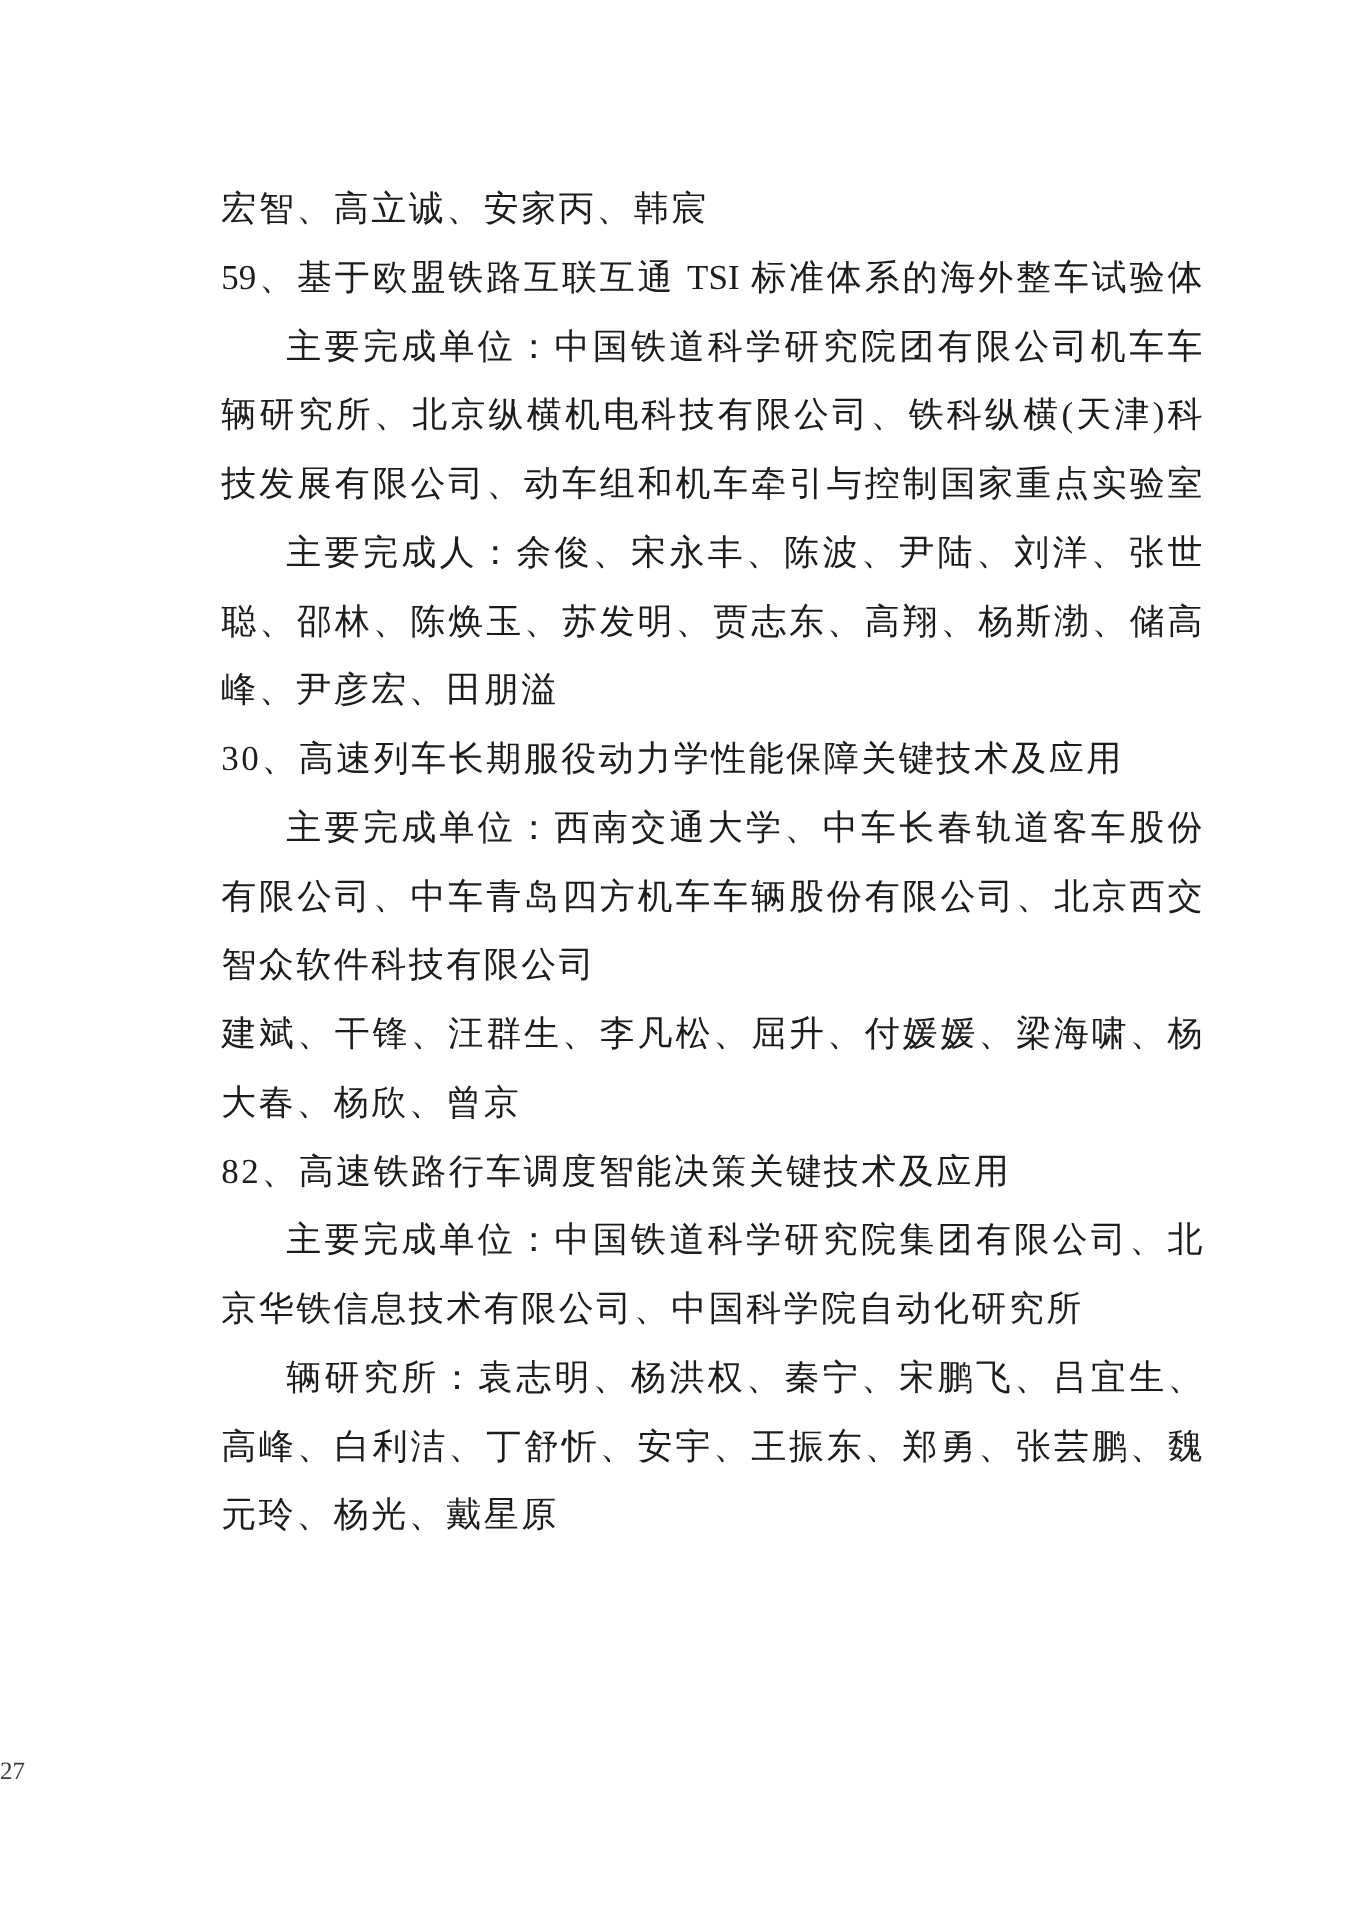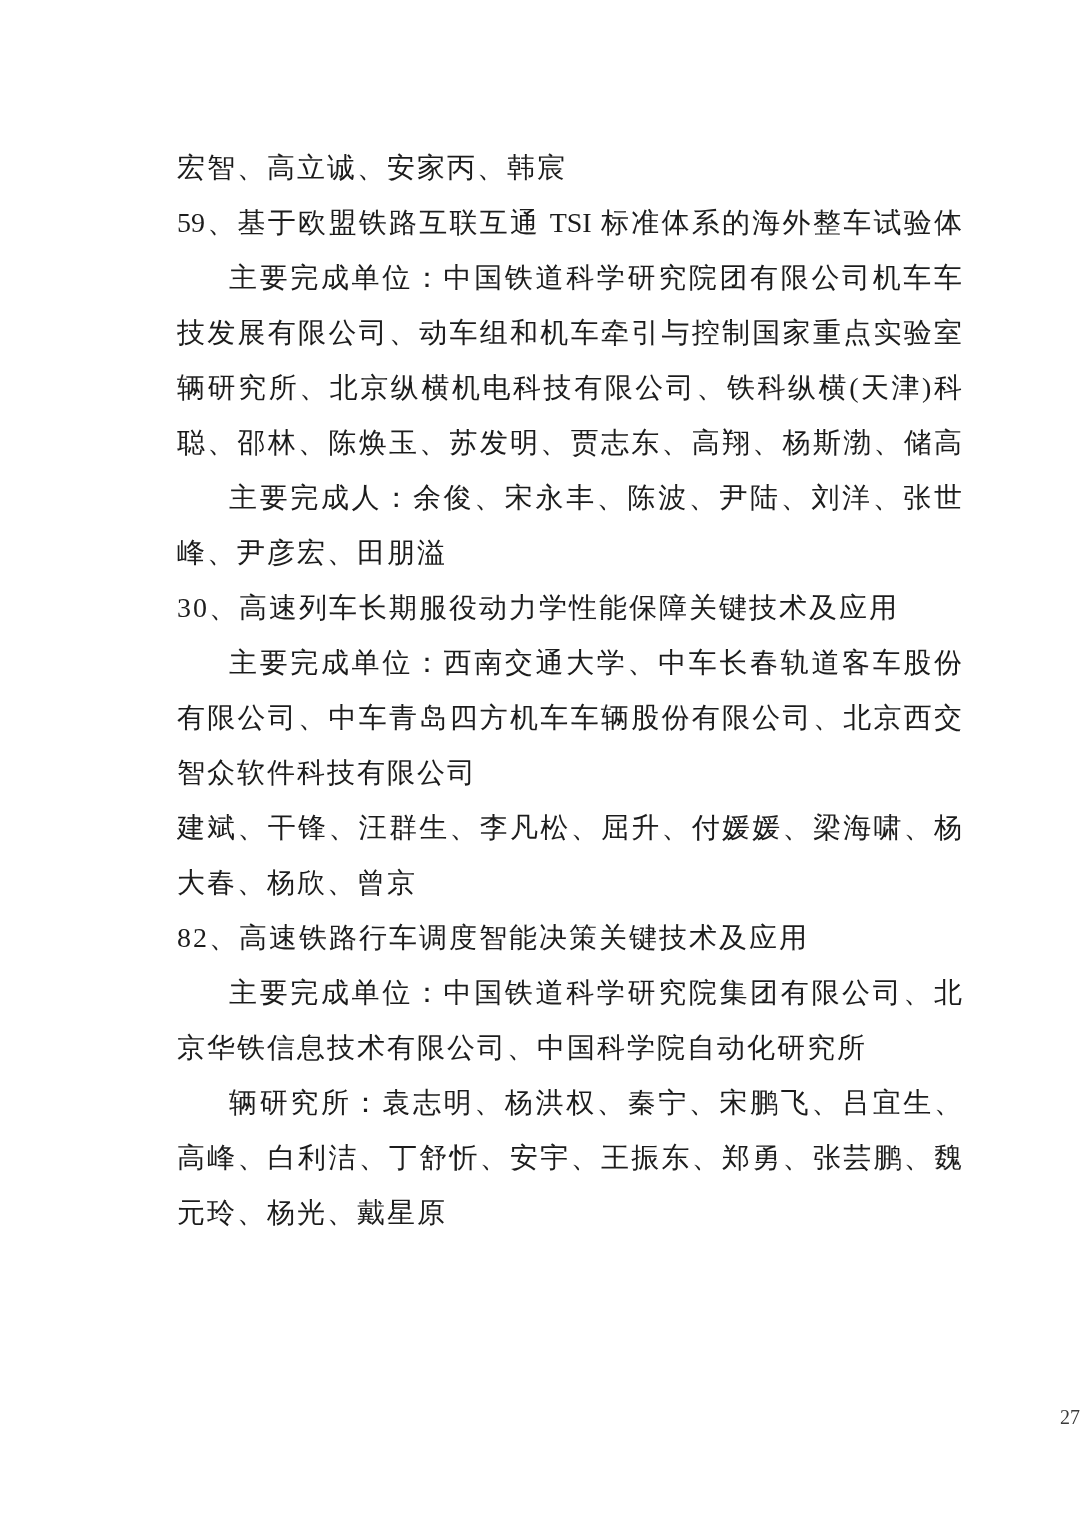--- a/index.html
+++ b/index.html
@@ -43,38 +43,38 @@
   }
   .indent {
     text-indent: 52px;
     font-family: Liberation Serif, serif;
   }
   .pageno {
     position: absolute;
     top: 1403px;
     left: 0;
     width: 1080px;
-    text-align: right;
+    text-align: left;
     font-size: 20px;
     line-height: 28px;
     color: #3a3a3a;
   }
 </style>
 </head>
 <body>
 
 <div class="page">
   <div class="content">
     <div class="ln">宏智、高立诚、安家丙、韩宸</div>
     <div class="ln bold fill">59、基于欧盟铁路互联互通 TSI 标准体系的海外整车试验体</div>
     <div class="ln indent fill">主要完成单位：中国铁道科学研究院团有限公司机车车</div>
+    <div class="ln fill">辆研究所、北京纵横机电科技有限公司、铁科纵横(天津)科</div>
     <div class="ln fill">技发展有限公司、动车组和机车牵引与控制国家重点实验室</div>
-    <div class="ln fill">辆研究所、北京纵横机电科技有限公司、铁科纵横(天津)科</div>
+    <div class="ln indent fill">主要完成人：余俊、宋永丰、陈波、尹陆、刘洋、张世</div>
     <div class="ln fill">聪、邵林、陈焕玉、苏发明、贾志东、高翔、杨斯渤、储高</div>
-    <div class="ln indent fill">主要完成人：余俊、宋永丰、陈波、尹陆、刘洋、张世</div>
     <div class="ln">峰、尹彦宏、田朋溢</div>
     <div class="ln bold">30、高速列车长期服役动力学性能保障关键技术及应用</div>
     <div class="ln indent fill">主要完成单位：西南交通大学、中车长春轨道客车股份</div>
     <div class="ln fill">有限公司、中车青岛四方机车车辆股份有限公司、北京西交</div>
     <div class="ln">智众软件科技有限公司</div>
     <div class="ln fill">建斌、干锋、汪群生、李凡松、屈升、付媛媛、梁海啸、杨</div>
     <div class="ln">大春、杨欣、曾京</div>
     <div class="ln bold">82、高速铁路行车调度智能决策关键技术及应用</div>
     <div class="ln indent fill">主要完成单位：中国铁道科学研究院集团有限公司、北</div>
     <div class="ln">京华铁信息技术有限公司、中国科学院自动化研究所</div>

